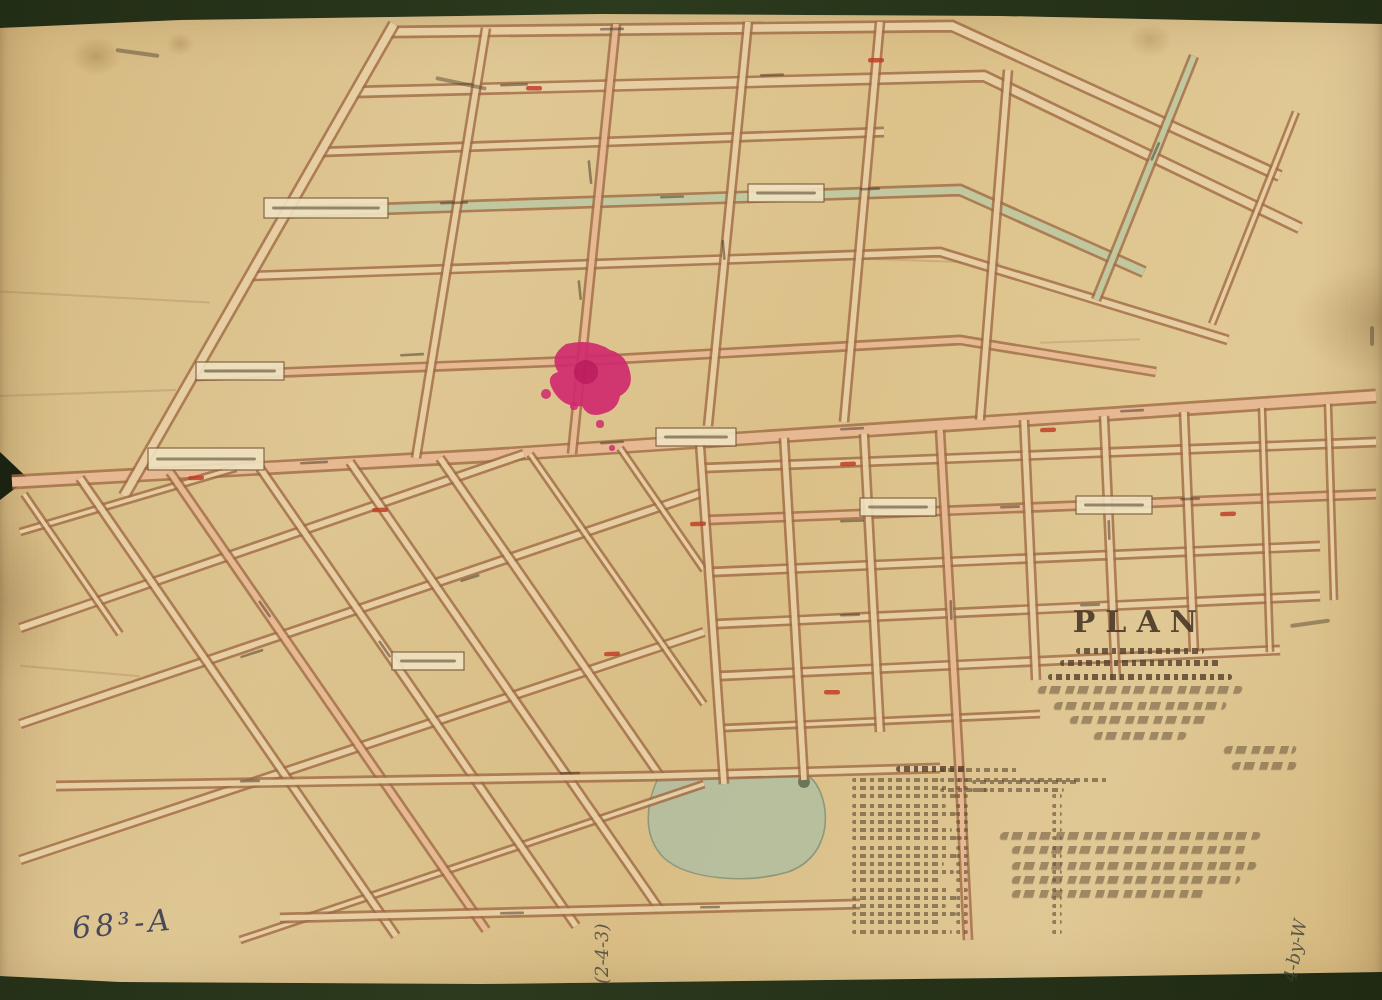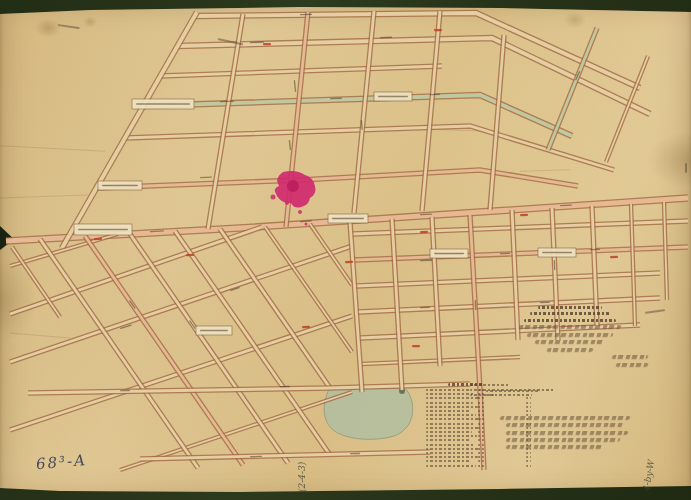--- a/index.html
+++ b/index.html
@@ -230,20 +230,21 @@
         <path d="M283,172 q-9,6 -4,14 q-7,2 -2,10 q5,8 14,7 q3,6 10,4 q8,-2 9,-9 q7,-4 5,-12 q-2,-9 -10,-11 q-9,-6 -22,-3 Z" fill="#cf2a6e" opacity="0.92"></path>
         <circle cx="293" cy="186" r="6" fill="#b01355" opacity="0.6"></circle>
         <circle cx="273" cy="197" r="2.5" fill="#cf2a6e" opacity="0.85"></circle>
         <circle cx="287" cy="203" r="2" fill="#cf2a6e" opacity="0.85"></circle>
         <circle cx="300" cy="212" r="2" fill="#cf2a6e" opacity="0.85"></circle>
         <circle cx="306" cy="224" r="1.5" fill="#cf2a6e" opacity="0.85"></circle>
       </g>
     </svg>
 
   <div id="title-block">
+    <h1 id="plan-title">PLAN</h1>
     <div id="caps-lines">
         <div class="sq caps tline" style="width: 64px; position: relative;"></div>
         <div class="sq caps tline" style="width: 80px; position: relative;"></div>
         <div class="sq caps tline" style="width: 92px; position: relative;"></div>
       </div>
     <div id="script-lines">
         <div class="sq script tline" style="width: 102px; position: relative;"></div>
         <div class="sq script tline" style="width: 86px; position: relative;"></div>
         <div class="sq script tline" style="width: 70px; position: relative;"></div>
         <div class="sq script tline" style="width: 46px; position: relative;"></div>

